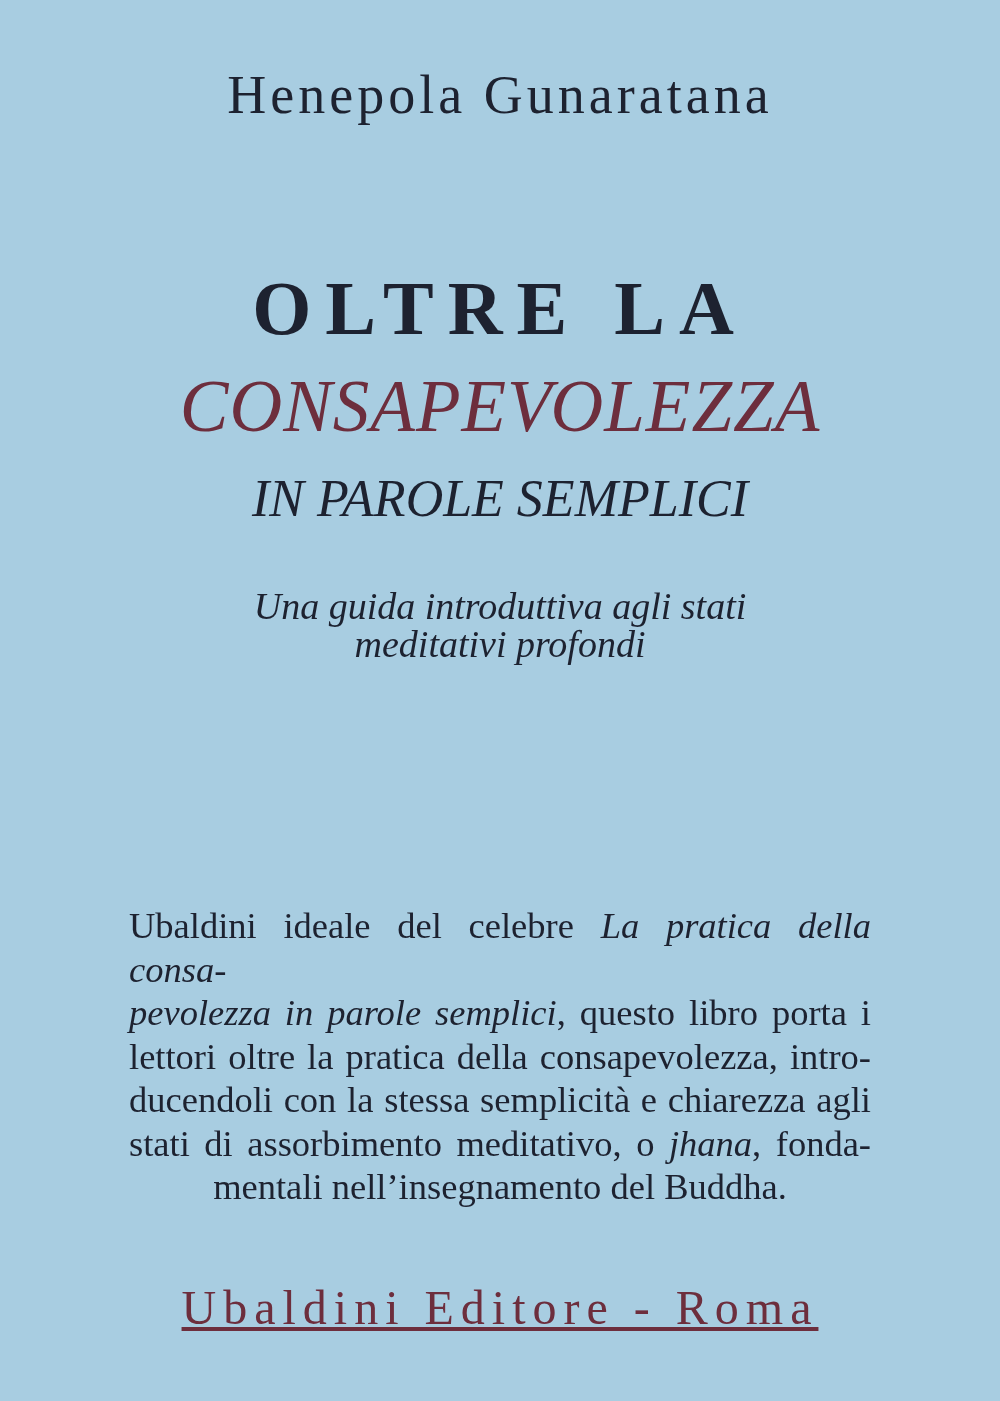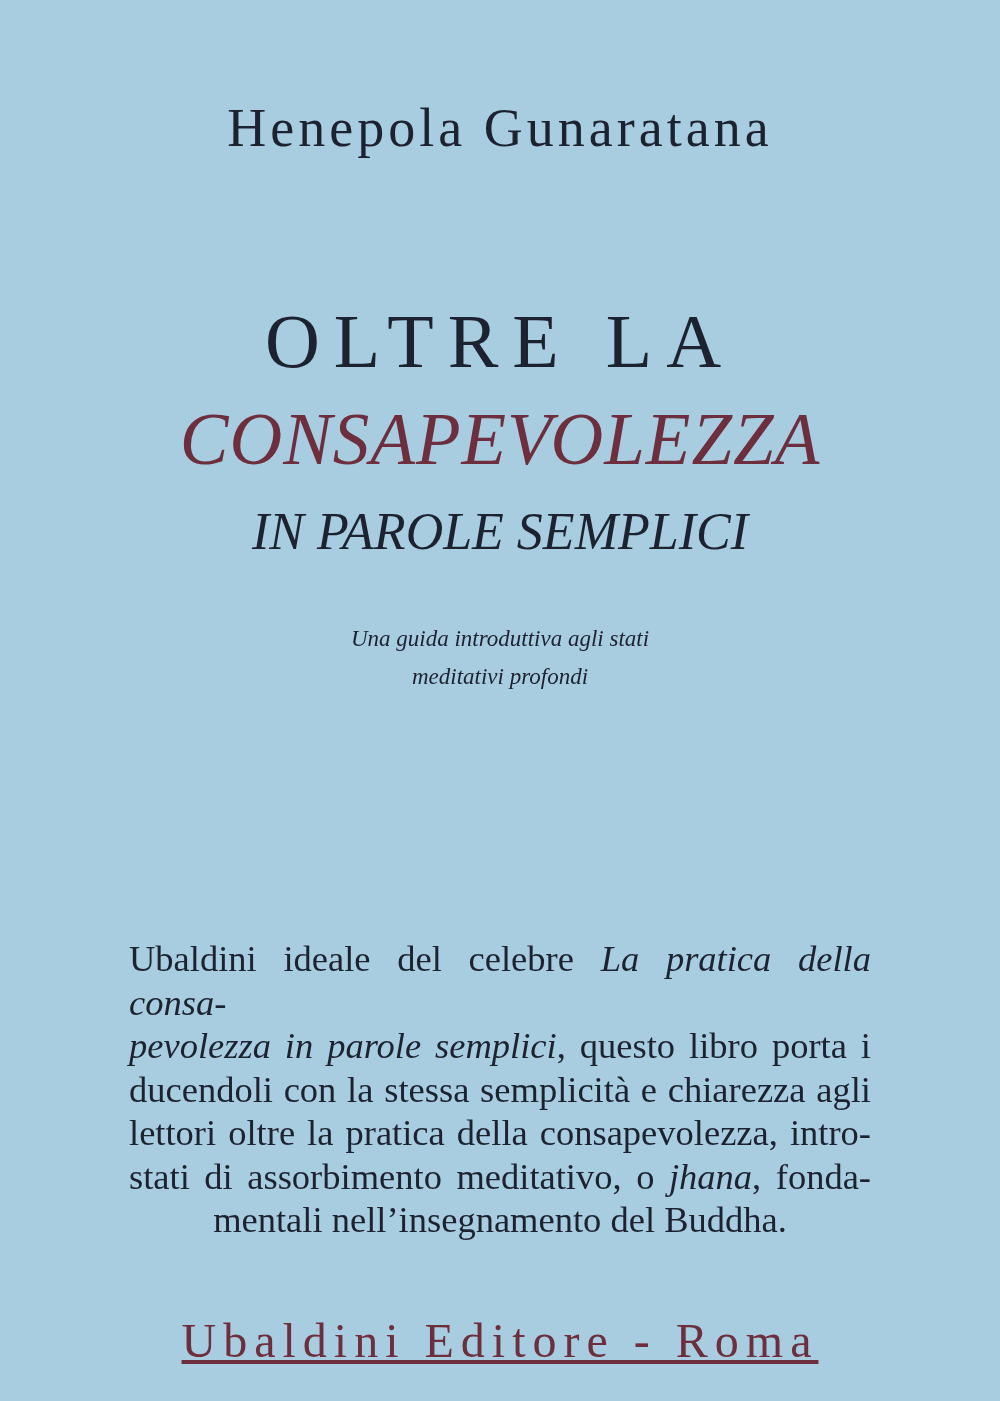--- a/index.html
+++ b/index.html
@@ -10,54 +10,55 @@
   * { margin: 0; padding: 0; box-sizing: border-box; }
   html, body {
     width: 1000px;
     height: 1401px;
     background: var(--bg);
   }
   .cover {
     width: 1000px;
     height: 1401px;
     overflow: hidden;
-    padding-top: 101px;
+    padding-top: 68px;
     background: var(--bg);
     color: var(--ink);
     font-family: "Liberation Serif", "DejaVu Serif", serif;
     text-align: center;
   }
   .author {
     font-size: 54px;
     line-height: 1;
     letter-spacing: 4px;
   }
   .title-line1 {
     margin-top: 148px;
     font-size: 76px;
     line-height: 1;
     letter-spacing: 14px;
+    font-weight: bold;
   }
   .title-line2 {
     margin-top: 24px;
     font-size: 73px;
     line-height: 1;
     letter-spacing: 1px;
     color: var(--accent);
     font-style: italic;
   }
   .title-line3 {
     margin-top: 30px;
     font-size: 52px;
     line-height: 1;
     font-style: italic;
   }
   .subtitle {
     margin-top: 62px;
-    font-size: 23px;
+    font-size: 38px;
     line-height: 38px;
     font-style: italic;
   }
   .blurb {
     margin: 241px auto 0 auto;
     width: 742px;
     font-size: 36.5px;
     line-height: 43.5px;
   }
   .blurb .line {
@@ -92,21 +93,21 @@
   <div class="title-line3">IN PAROLE SEMPLICI</div>
 
   <div class="subtitle">
     <div>Una guida introduttiva agli stati</div>
     <div>meditativi profondi</div>
   </div>
 
   <div class="blurb">
       <div class="line"><span>Ubaldini ideale del celebre </span><span class="it">La pratica della consa-</span></div>
       <div class="line"><span class="it">pevolezza in parole semplici</span><span>, questo libro porta i</span></div>
+      <div class="line"><span>lettori oltre la pratica della consapevolezza, intro-</span></div>
       <div class="line"><span>ducendoli con la stessa semplicità e chiarezza agli</span></div>
-      <div class="line"><span>lettori oltre la pratica della consapevolezza, intro-</span></div>
       <div class="line"><span>stati di assorbimento meditativo, o </span><span class="it">jhana</span><span>, fonda-</span></div>
       <div class="line center"><span>mentali nell’insegnamento del Buddha.</span></div>
     </div>
 
   <div class="publisher">Ubaldini Editore - Roma</div>
 
 </div>
 
 </body></html>

